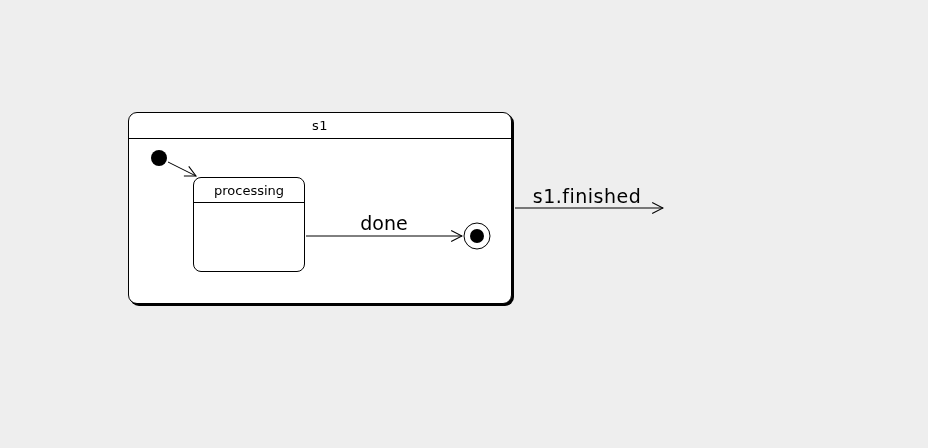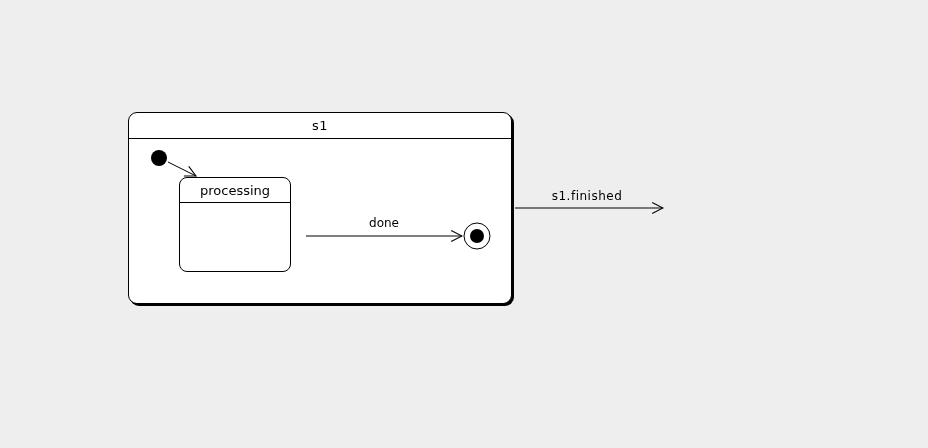--- a/index.html
+++ b/index.html
@@ -34,31 +34,31 @@
     line-height:1;
   }
   .state.inner {
     box-shadow:none;
     border-radius:8px;
     z-index:2;
   }
   .state.inner .state-title { height:25px; letter-spacing:0; }
   #state-s1        { left:128px; top:112px; width:384px; height:192px; }
   #state-s2        { left:665px; top:112px; width:135px; height:192px; }
-  #state-processing{ left:179px; top:177px; width:112px; height:95px; }
+  #state-processing{ left:193px; top:177px; width:112px; height:95px; }
   .overlay {
     position:absolute;
     left:0; top:0; width:928px; height:448px;
     z-index:5;
     pointer-events:none;
   }
   .edge-label {
     position:absolute;
     z-index:6;
-    font-size:12px;
+    font-size:19px;
     line-height:15px;
     white-space:nowrap;
     transform:translateX(-50%);
   }
   #label-done        { left:384px; top:216px;text-align:center; }
   #label-s1-finished { left:587px; top:189px; letter-spacing:0.5px; }
 </style>
 </head>
 <body>
 

